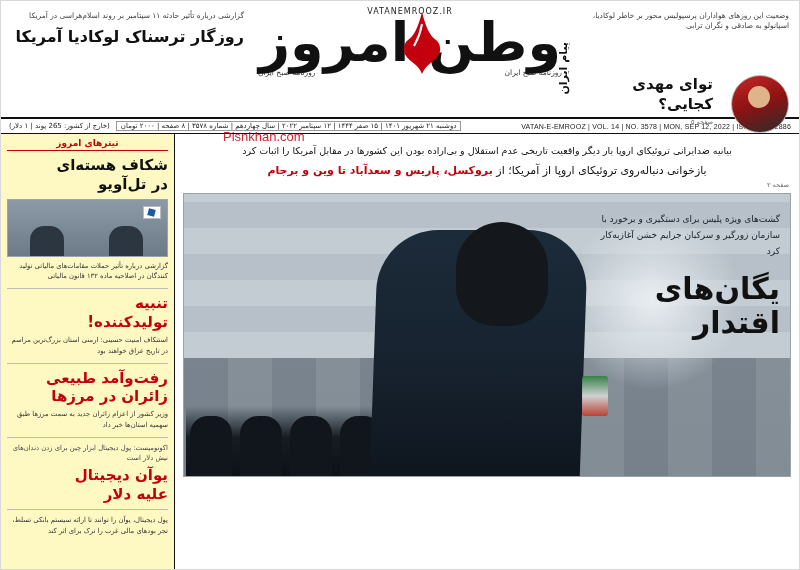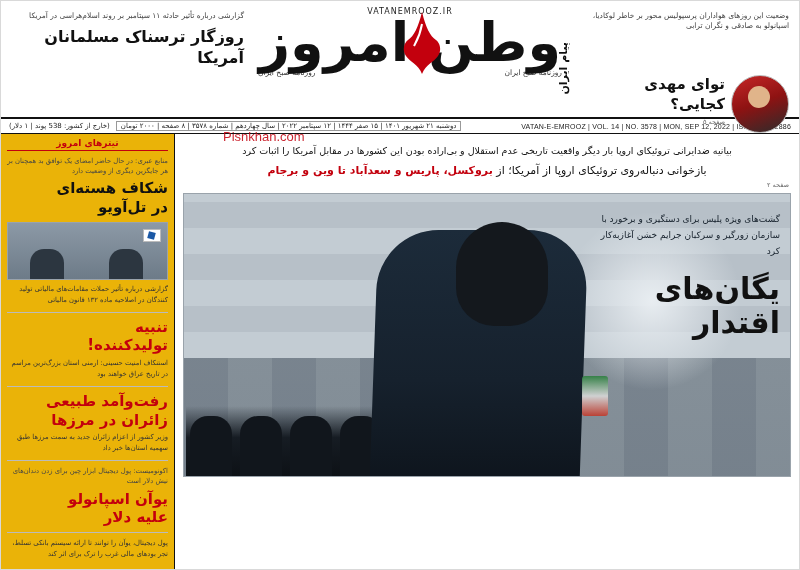--- a/index.html
+++ b/index.html
@@ -118,21 +118,21 @@
     margin-bottom: 3px;
   }
   .teaser-right .headline {
     font-size: 15px;
     font-weight: bold;
     color: #111;
     line-height: 1.3;
   }
   .teaser-right-row {
     display: flex;
-    gap: 6px;
+    gap: 18px;
     align-items: flex-start;
     margin-top: 44px;
   }
   .teaser-photo {
     width: 56px;
     height: 56px;
     border-radius: 50%;
     background: linear-gradient(160deg, #c62828 0%, #8e1212 48%, #2c2c2c 100%);
     flex: none;
     position: relative;
@@ -211,21 +211,21 @@
     flex: 1;
     position: relative;
     padding: 6px 8px 0 8px;
     box-sizing: border-box;
   }
   .side-col {
     width: 174px;
     border-right: 1px solid #111;
     box-sizing: border-box;
     padding: 4px 6px;
-    background: #eab308;
+    background: #fef9c3;
   }
 
   
   .lead-kicker {
     font-size: 9.5px;
     text-align: center;
     color: #111;
     line-height: 1.5;
     margin: 4px 2px 6px 2px;
   }
@@ -456,32 +456,32 @@
         </div>
         <div class="mh-tagline-row">
           <span>روزنامه صبح ایران</span>
           <span>روزنامه صبح ایران</span>
         </div>
       </div>
 
       <div class="mh-left">
         <div class="teaser-left">
           <div class="kicker">گزارشی درباره تأثیر حادثه ۱۱ سپتامبر بر روند اسلام‌هراسی در آمریکا</div>
-          <div class="headline l2">روزگار ترسناک مسلمانان آمریکا</div>
+          <div class="headline l2">روزگار ترسناک لوکادیا آمریکا</div>
         </div>
       </div>
 
     </div>
   </div>
 
   <div class="infostrip">
     <span class="left-meta">VATAN-E-EMROOZ | VOL. 14 | NO. 3578 | MON, SEP 12, 2022 | ISSN 2008-2886</span>
     <span class="spacer"></span>
     <span class="date-box">دوشنبه ۲۱ شهریور ۱۴۰۱ | ۱۵ صفر ۱۴۴۴ | ۱۲ سپتامبر ۲۰۲۲ | سال چهاردهم | شماره ۳۵۷۸ | ۸ صفحه | ۲۰۰۰ تومان</span>
-    <span class="price">(خارج از کشور: 538 پوند | ۱ دلار)</span>
+    <span class="price">(خارج از کشور: 265 پوند | ۱ دلار)</span>
   </div>
 
   <div class="watermark">Pisnkhan.com</div>
 
   <div class="body-wrap">
 
     <div class="main-col">
 
       <div class="lead-kicker">بیانیه ضدایرانی تروئیکای اروپا بار دیگر واقعیت تاریخی عدم استقلال و بی‌اراده بودن این کشورها در مقابل آمریکا را اثبات کرد</div>
       <div class="lead-sub">
@@ -512,21 +512,20 @@
           <div class="cap-title" style="margin-top:0">اقتدار</div>
         </div>
       </div>
 
     </div>
 
     <div class="side-col">
       <div class="side-head">تیترهای امروز</div>
 
       <div class="side-item">
-        <div class="side-kicker">منابع عبری: در حال حاضر امضای یک توافق بد همچنان بر هر جایگزین دیگری از وضعیت دارد</div>
         <div class="side-title">شکاف هسته‌ای</div>
         <div class="side-title">در تل‌آویو</div>
         <div class="side-photo">
           <div class="flagbar"></div>
           <div class="p1"></div>
           <div class="p2"></div>
         </div>
         <div class="side-blurb">گزارشی درباره تأثیر حملات مقامات‌های مالیاتی تولید کنندگان در اصلاحیه ماده ۱۳۲ قانون مالیاتی</div>
       </div>
 
@@ -543,21 +542,21 @@
       <div class="side-item">
         <div class="side-title red">رفت‌وآمد طبیعی</div>
         <div class="side-title red">زائران در مرزها</div>
         <div class="side-blurb">وزیر کشور از اعزام زائران جدید به سمت مرزها طبق سهمیه استان‌ها خبر داد</div>
       </div>
 
       <div class="side-divider"></div>
 
       <div class="side-item">
         <div class="side-kicker">اکونومیست: پول دیجیتال ابزار چین برای زدن دندان‌های نیش دلار است</div>
-        <div class="side-title red">یوآن اسپانولو</div>
+        <div class="side-title red">یوآن دیجیتال</div>
         <div class="side-title red">علیه دلار</div>
         <div class="side-divider"></div>
         <div class="side-blurb">پول دیجیتال، یوآن را توانند تا ارائه سیستم بانکی تسلط، تجر بودهای مالی غرب را ترک برای اثر کند</div>
       </div>
 
     </div>
   </div>
 
 </div>
 

